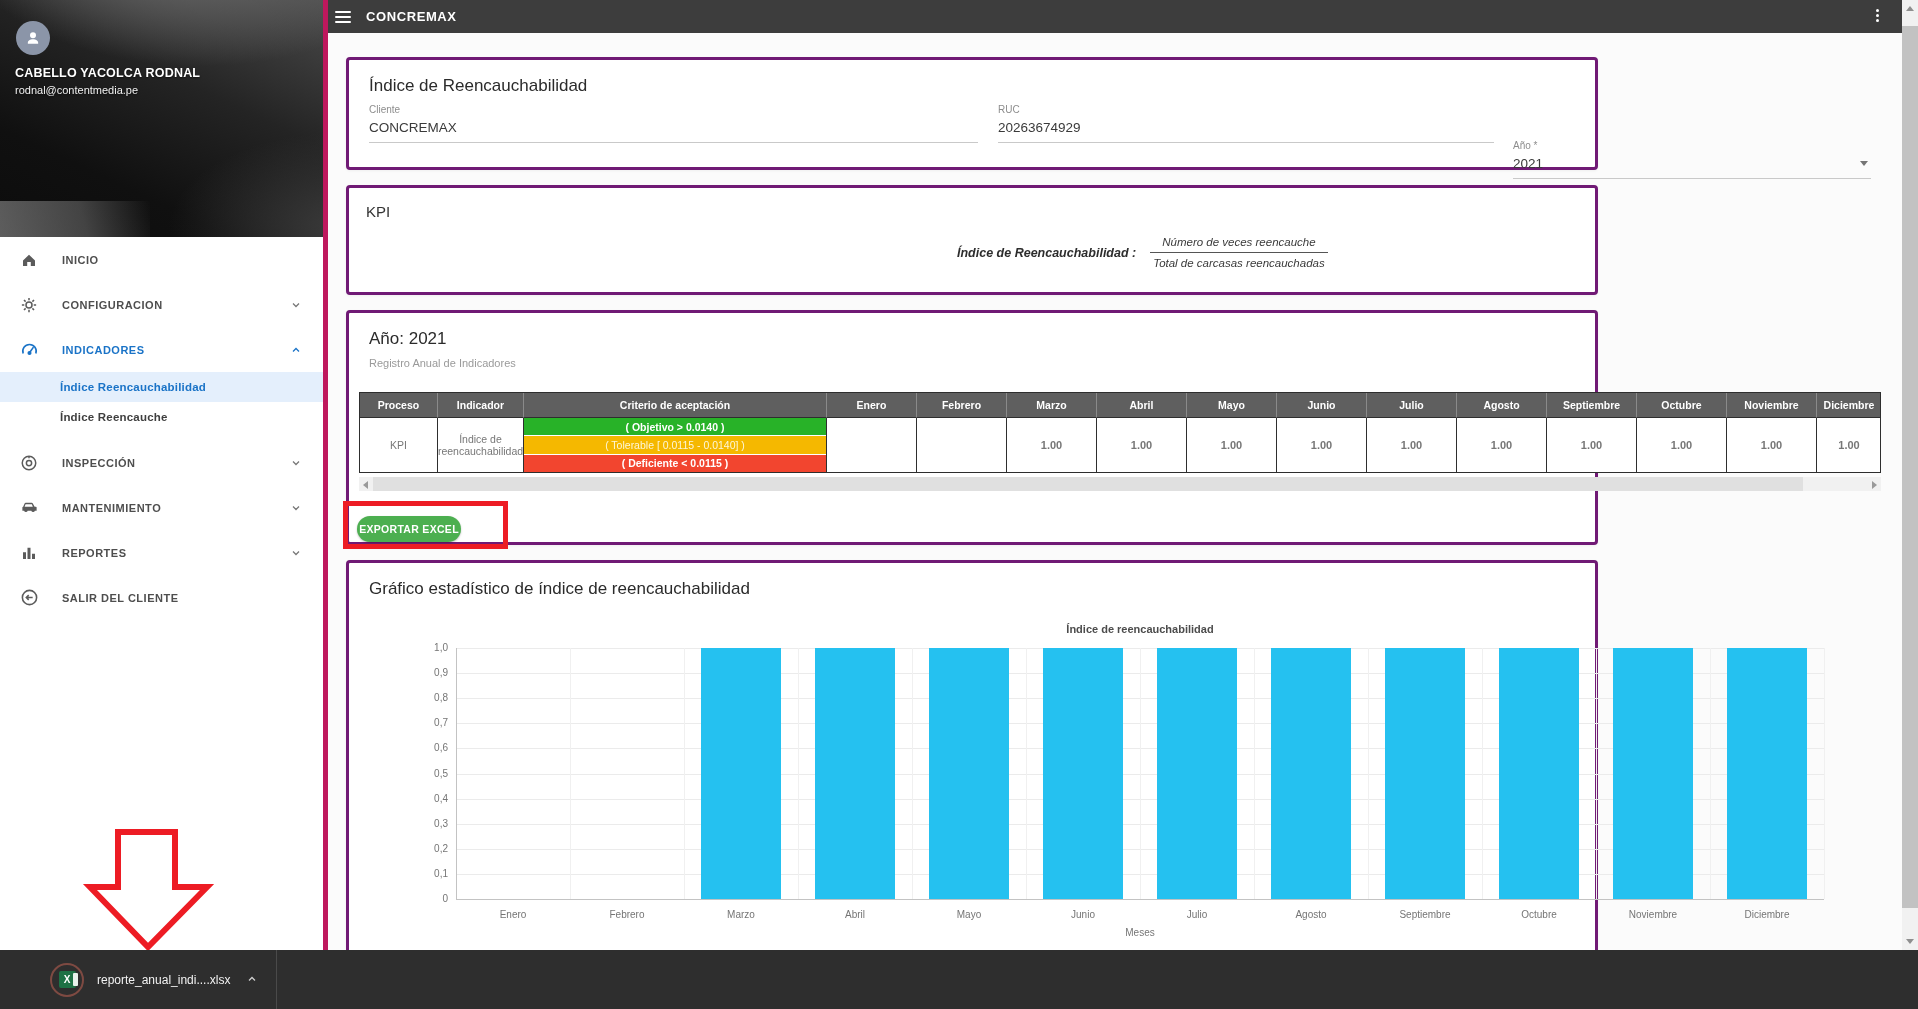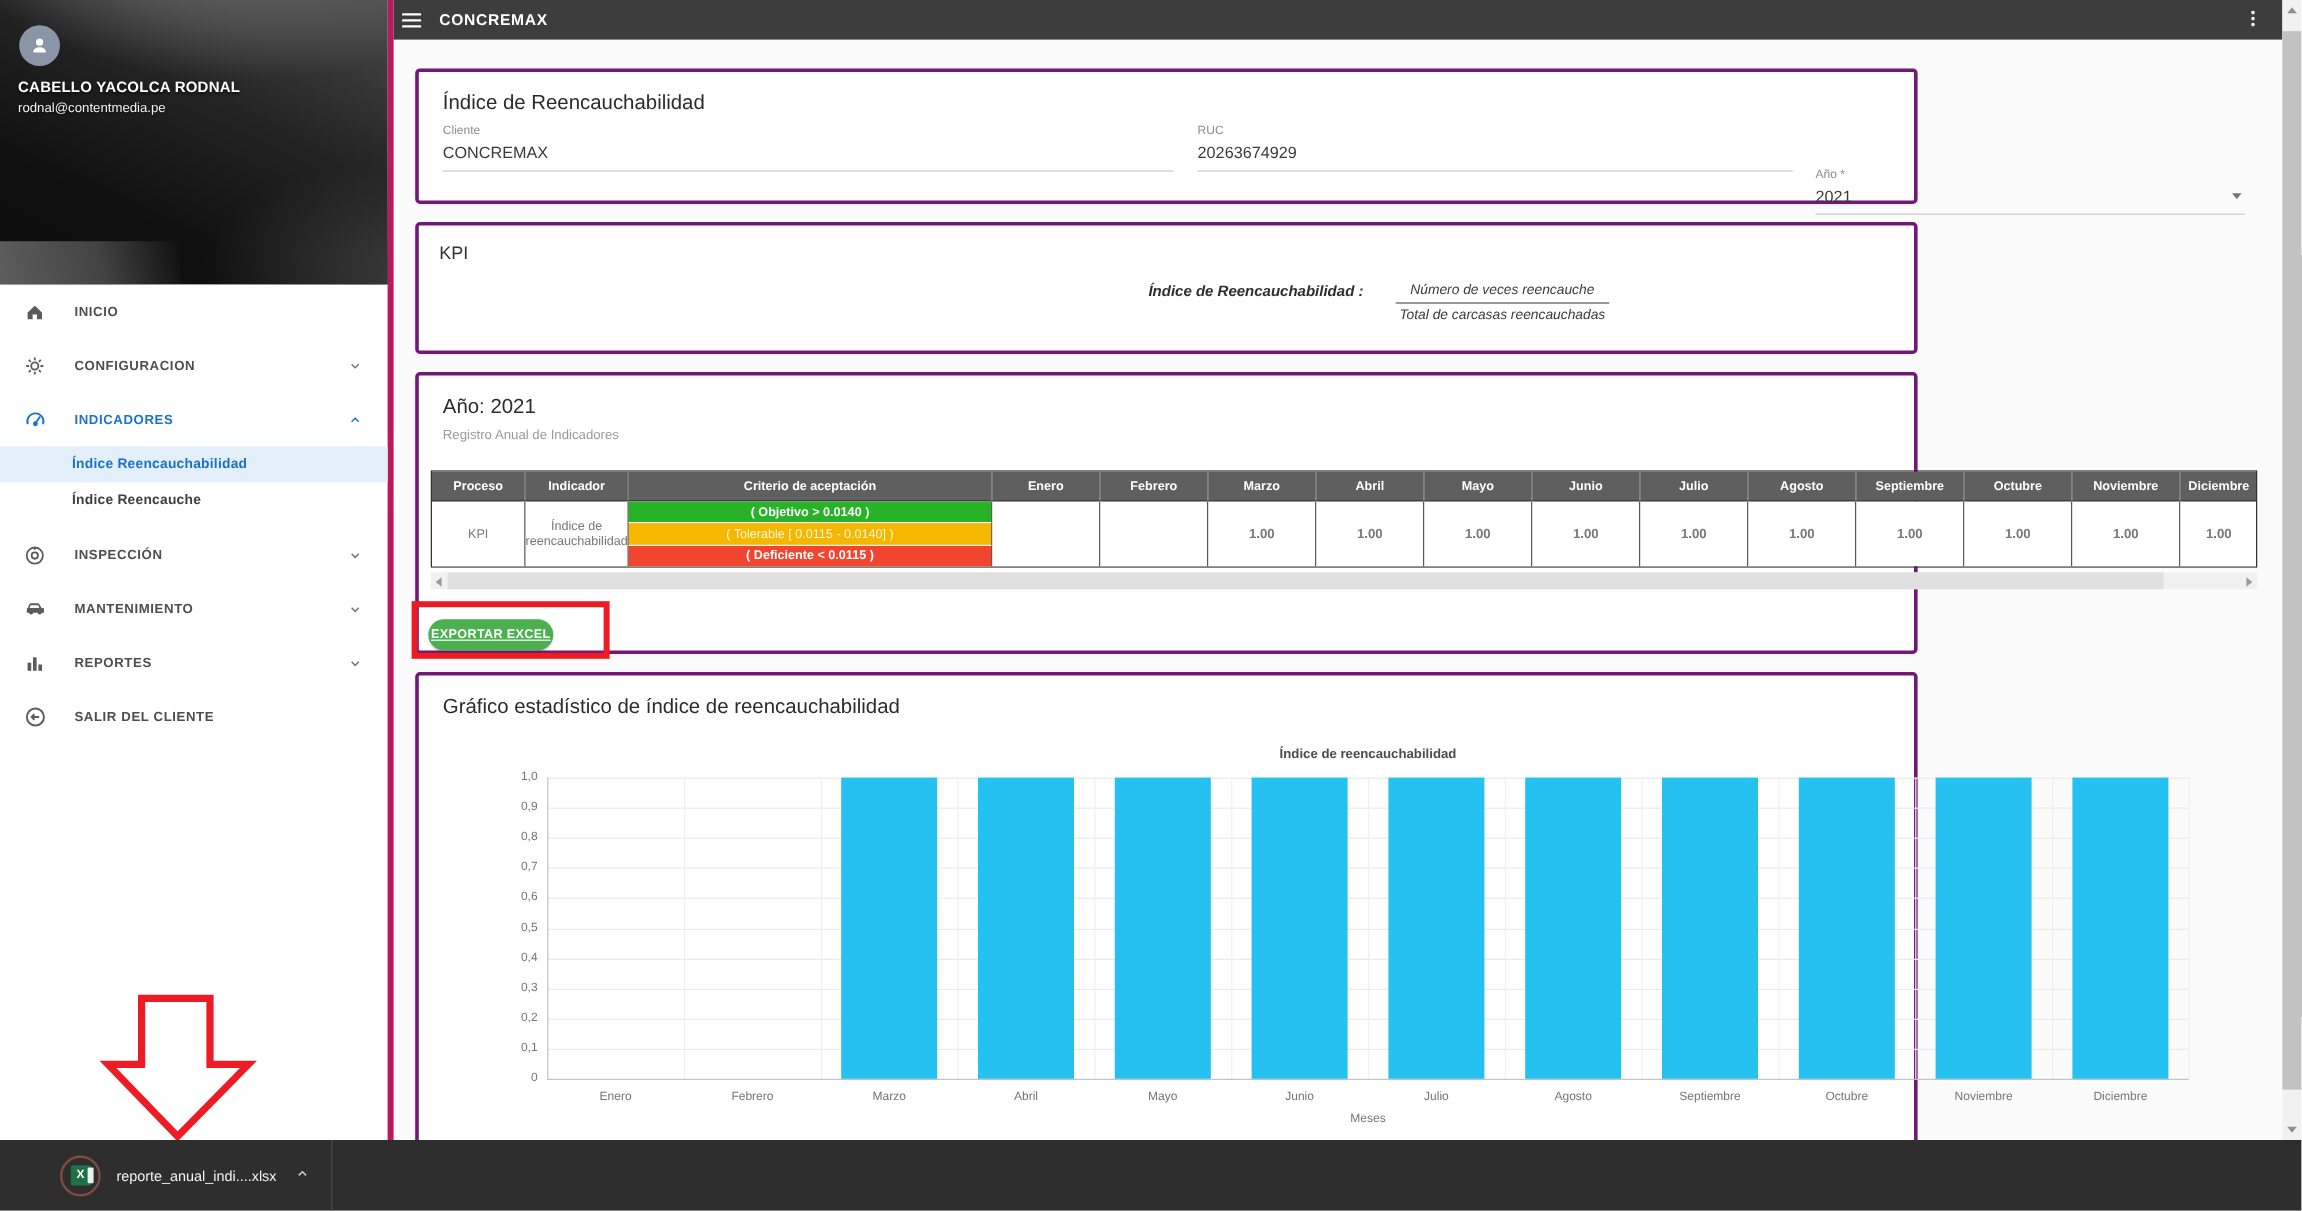--- a/index.html
+++ b/index.html
@@ -50,21 +50,21 @@
   #card-form { top:57px; height:113px; }
   .field { position:absolute; top:44px; }
   .f-label { font-size:10px; color:#8d8d8d; }
   .f-value { font-size:13.5px; color:#3a3a3a; padding:5px 0 7px; border-bottom:1px solid #c9c9c9; }
   .f1 { left:20px; width:609px; } .f2 { left:649px; width:496px; } .f3 { left:1164px; width:358px;margin-top:36px; }
   .sel-arrow { position:absolute; right:3px; bottom:13px; width:0; height:0; border-left:4.5px solid transparent; border-right:4.5px solid transparent; border-top:5px solid #757575; }
 
   
   #card-kpi { top:185px; height:110px; }
   .kpi-title { position:absolute; left:17px; top:15px; font-size:15px; color:#333; }
-  .formula { position:absolute; left:608px; top:48px; display:flex; align-items:flex-start; gap:27px; }
+  .formula { position:absolute; left:608px; top:48px; display:flex; align-items:center; gap:14px; }
   .formula-label { font-style:italic; font-weight:700; font-size:12.5px; color:#2d2d2d; }
   .frac { text-align:center; font-style:italic; font-size:11.5px; color:#3a3a3a; }
   .frac .num { padding:0 12px 4px; border-bottom:1px solid #555; }
   .frac .den { padding-top:4px; }
 
   
   #card-table { top:310px; height:235px; }
   .tc-sub { position:absolute; left:20px; top:44px; font-size:11px; color:#9a9a9a; }
   .ind-table { position:absolute; left:10px; top:79px; width:1522px; overflow:hidden; font-size:10.5px; border:1px solid #2e2e2e; }
   .t-row { display:flex; }
@@ -73,21 +73,21 @@
   .t-body .cell { height:54px; color:#777; background:#fff; }
   .crit-cell { display:flex; flex-direction:column; justify-content:stretch; align-items:stretch; padding:0; }
   .crit-band { flex:1; display:flex; align-items:center; justify-content:center; border-bottom:1px solid #fff; font-size:10.5px; }
   .crit-band:last-child { border-bottom:none; }
   .val-green { background:#a2f56d; color:#6f6f6f; font-size:11px;font-weight:bold; }
   .hscroll { position:absolute; left:10px; top:164px; width:1522px; height:14px; background:#f1f1f1; }
   .hs-thumb { position:absolute; left:14px; top:0; width:1430px; height:14px; background:#e0e0e0; }
   .hs-arrow { position:absolute; top:3.5px; width:0; height:0; }
   .hs-left { left:4px; border-top:4px solid transparent; border-bottom:4px solid transparent; border-right:5px solid #9a9a9a; }
   .hs-right { right:4px; border-top:4px solid transparent; border-bottom:4px solid transparent; border-left:5px solid #9a9a9a; }
-  .export-btn { position:absolute; left:8px; top:203px; width:104px; height:26px; background:#4caf50; border:none; border-radius:14px; color:#fff; font-weight:700; font-size:10.5px; letter-spacing:.3px; font-family:"Liberation Sans",sans-serif; cursor:pointer; box-shadow:0 1px 2px rgba(0,0,0,.25);text-decoration:underline; }
+  .export-btn { position:absolute; left:8px; top:203px; width:104px; height:26px; background:#4caf50; border:none; border-radius:14px; color:#fff; font-weight:700; font-size:10.5px; letter-spacing:.3px; font-family:"Liberation Sans",sans-serif; cursor:pointer; box-shadow:0 1px 2px rgba(0,0,0,.25); }
 
   
   #card-chart { top:560px; height:405px;padding-left:29px; }
   .chart-legend { position:absolute; top:60px; left:107px; width:1368px; text-align:center; font-size:11px; font-weight:700; color:#4c4c4c; }
   .plot-area { position:absolute; left:0; top:0; width:100%; height:100%; }
   .xlab { position:absolute; top:364px; left:107px; width:1368px; text-align:center; font-size:10px; color:#757575; }
 
   
   .red-rect { position:absolute; left:343px; top:501px; width:165px; height:48px; border:5px solid #ed1c24; z-index:6; pointer-events:none; }
   .red-arrow { position:absolute; left:80px; top:820px; z-index:6; pointer-events:none; }

